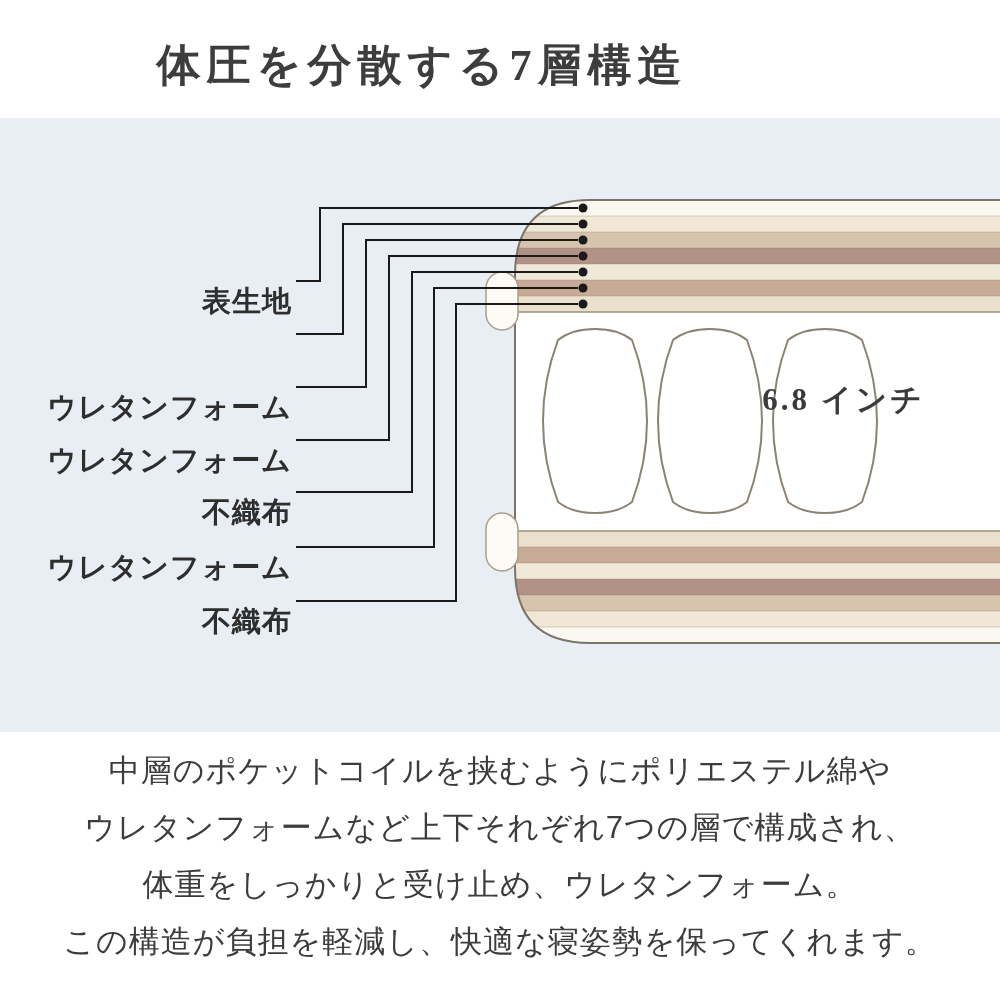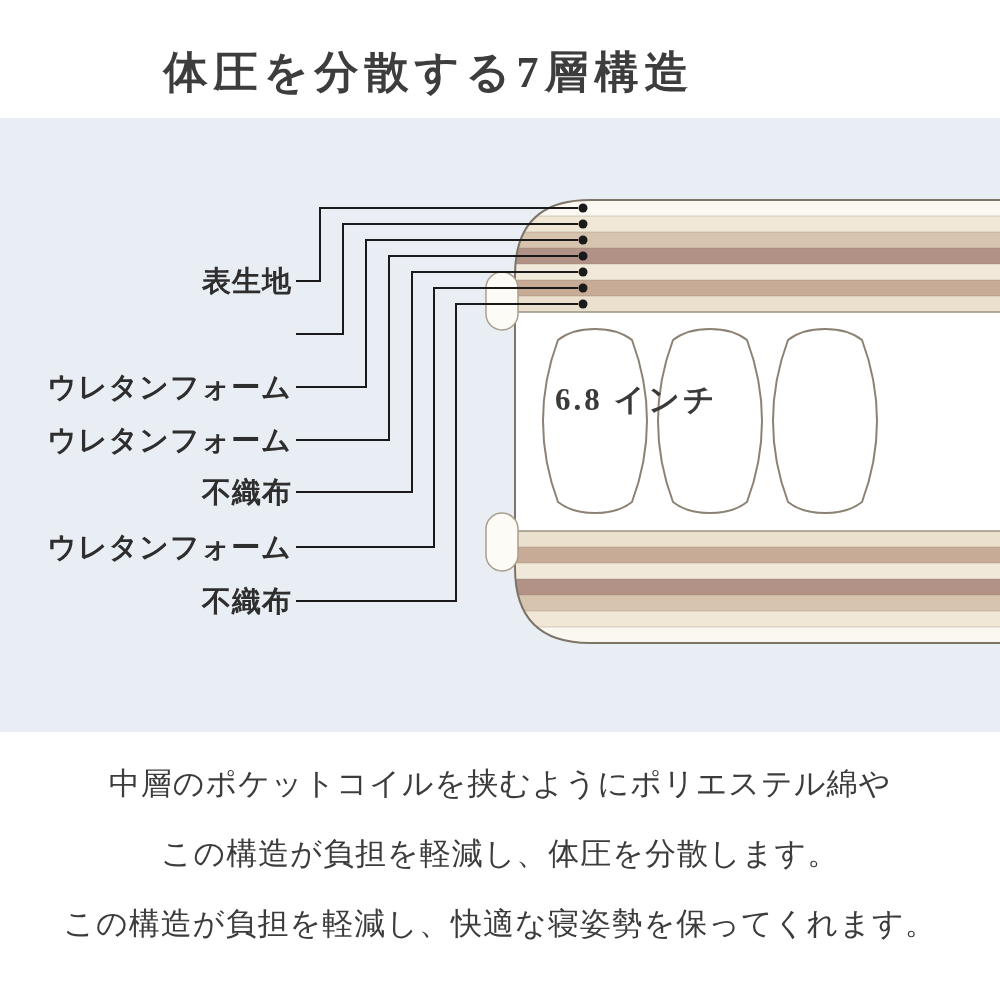--- a/index.html
+++ b/index.html
@@ -10,21 +10,21 @@
     background: #ffffff;
     font-family: "Liberation Sans", sans-serif;
     overflow: hidden;
   }
   .page { position: relative; width: 1000px; height: 1000px; }
 
   .title {
     position: absolute;
     top: 36px; left: 0;
     width: 844px;
-    margin: 7px;
+    margin: 0;
     text-align: center;
     font-family: "Liberation Serif", "DejaVu Serif", serif;
     font-size: 44px;
     font-weight: 600;
     letter-spacing: 6px;
     color: #3d3d3d;
   }
 
   .panel {
     position: absolute;
@@ -39,51 +39,52 @@
     left: 0;
     width: 292px;
     height: 34px;
     line-height: 34px;
     text-align: right;
     font-size: 29px;
     font-weight: bold;
     letter-spacing: 1px;
     color: #2e2e2e;
     white-space: nowrap;
+    margin-top: 20px;
   }
   .ll-0 { top: 146px; }
   .ll-1 { top: 199px; }
   .ll-2 { top: 252px; }
   .ll-3 { top: 305px; }
   .ll-4 { top: 357px; }
   .ll-5 { top: 412px; }
   .ll-6 { top: 466px; }
 
   .coil-text {
     position: absolute;
     top: 257px; left: 555px;
     width: 370px;
-    text-align: left;
+    text-align: right;
     font-family: "Liberation Serif", "DejaVu Serif", serif;
     font-size: 31px;
     font-weight: 600;
     letter-spacing: 3px;
     color: #3a3a3a;
     line-height: 50px;
   }
 
   .description {
     position: absolute;
     top: 742px; left: 0;
     width: 1000px;
     text-align: center;
     color: #3c3c3c;
   }
   .description p {
-    margin: 13px;
+    margin: 0;
     font-size: 31px;
     line-height: 57px;
     letter-spacing: 1px;
   }
 </style>
 </head>
 <body>
 
 <div class="page">
 
@@ -167,17 +168,18 @@
     <div class="layer-label ll-5">ウレタンフォーム</div>
     <div class="layer-label ll-6">不織布</div>
 
     <div class="coil-text">
       <div>6.8 インチ</div>
     </div>
   </div>
 
   <div class="description">
     <p>中層のポケットコイルを挟むようにポリエステル綿や</p>
-    <p>この構造が負担を軽減し、体圧を分散します。</p>
+    <p>ウレタンフォームなど上下それぞれ7つの層で構成され、</p>
+    <p>体重をしっかりと受け止め、ウレタンフォーム。</p>
     <p>この構造が負担を軽減し、快適な寝姿勢を保ってくれます。</p>
   </div>
 
 </div>
 
 </body></html>

